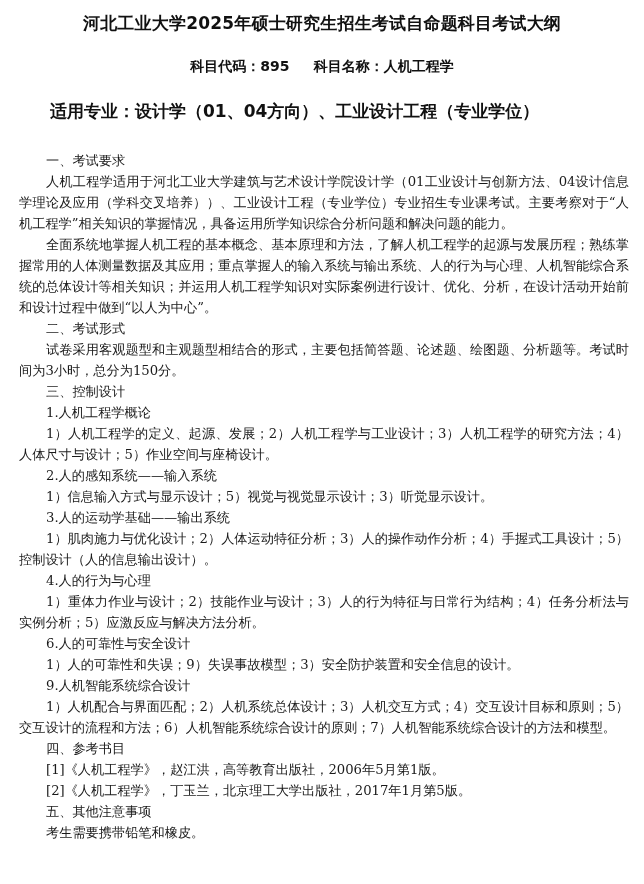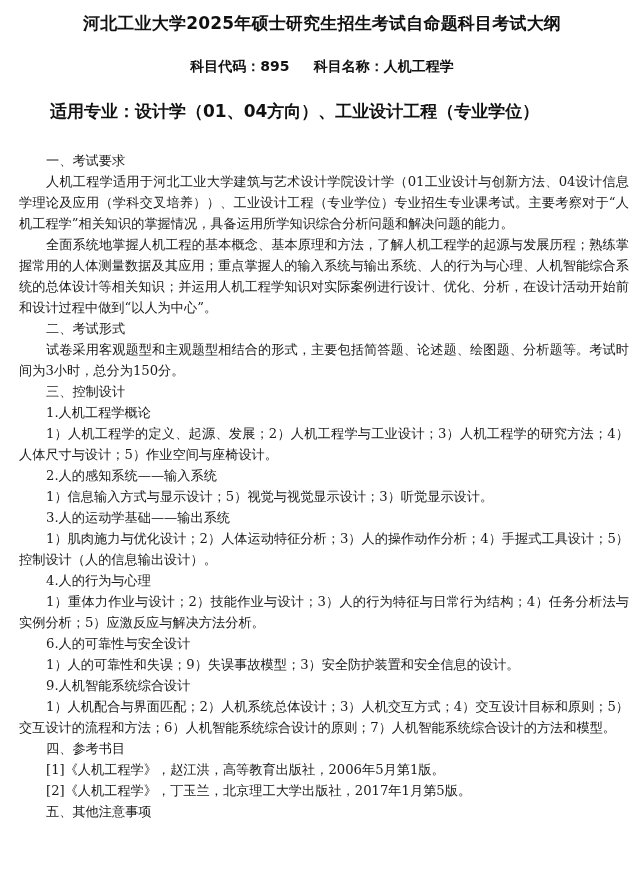--- a/index.html
+++ b/index.html
@@ -46,14 +46,15 @@
     <p class="h">6.人的可靠性与安全设计</p>
     <p class="ind">1）人的可靠性和失误；9）失误事故模型；3）安全防护装置和安全信息的设计。</p>
     <p class="h">9.人机智能系统综合设计</p>
     <p class="ind">1）人机配合与界面匹配；2）人机系统总体设计；3）人机交互方式；4）交互设计目标和原则；5）交互设计的流程和方法；6）人机智能系统综合设计的原则；7）人机智能系统综合设计的方法和模型。</p>
 
     <p class="h">四、参考书目</p>
     <p class="ref">[1]《人机工程学》，赵江洪，高等教育出版社，2006年5月第1版。</p>
     <p class="ref">[2]《人机工程学》，丁玉兰，北京理工大学出版社，2017年1月第5版。</p>
 
     <p class="h">五、其他注意事项</p>
+    <p class="h">考生需要携带铅笔和橡皮。</p>
   </div>
 </div>
 
 </body></html>

